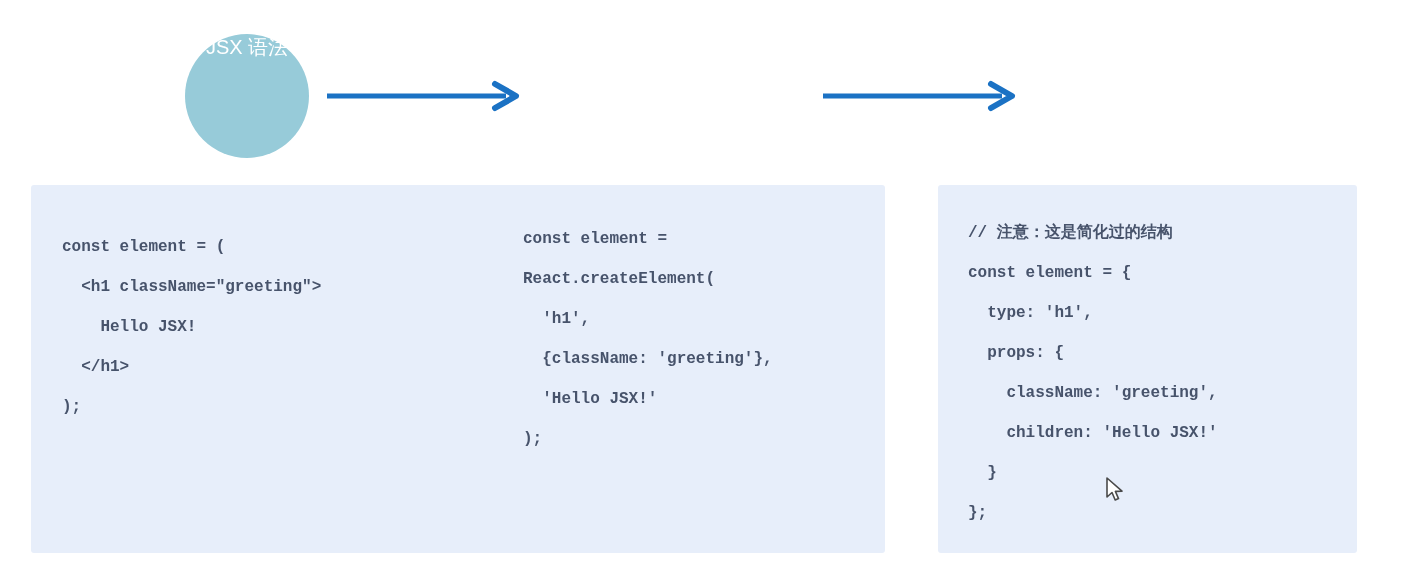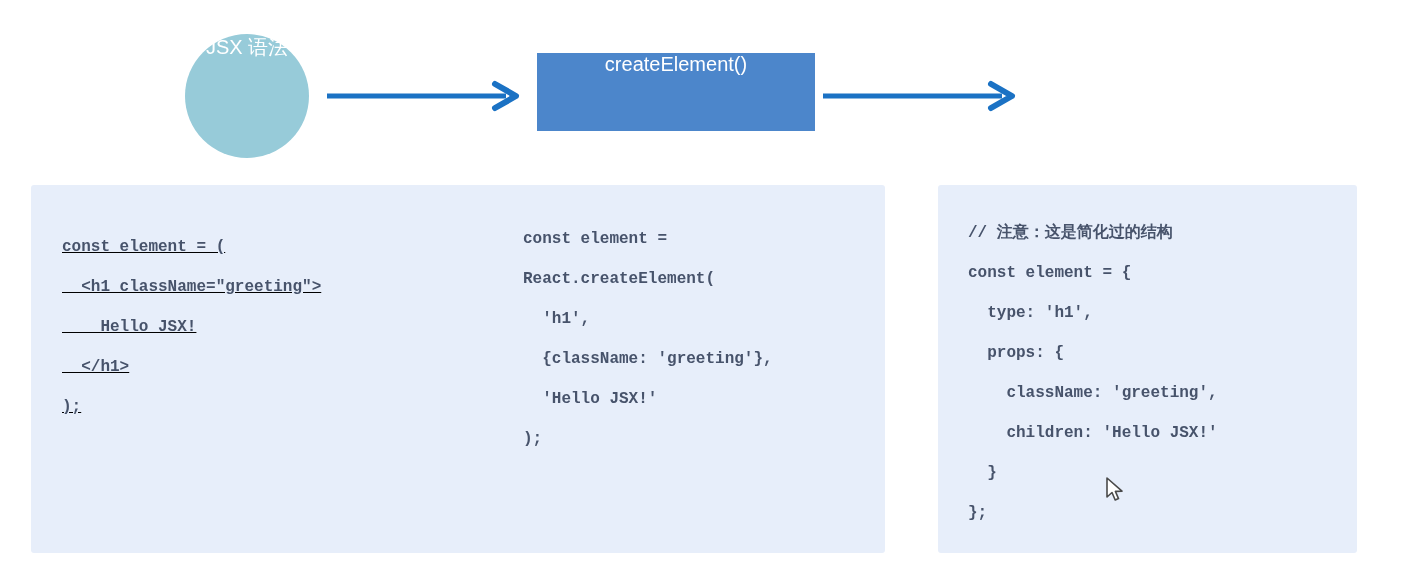--- a/index.html
+++ b/index.html
@@ -45,21 +45,21 @@
   .arrow{position:absolute;top:80px;width:205px;height:32px;}
   .arrow-1{left:323px;}
   .arrow-2{left:819px;}
   .arrow svg{display:block;width:100%;height:100%;}
   .panel{
     position:absolute;top:185px;height:368px;
     background:var(--panel-bg);
     border-radius:3px;
     box-sizing:border-box;
   }
-  .panel-1{left:31px;width:476px;padding:42px 0 0 31px;text-decoration:underline;}
+  .panel-1{left:31px;width:476px;padding:42px 0 0 31px;}
   .panel-2{left:493px;width:392px;padding:34px 0 10px 30px;}
   .panel-3{left:938px;width:419px;padding:28px 0 12px 30px;}
   .code{
     margin:0;
     font-family:"Liberation Mono","DejaVu Sans Mono",monospace;
     font-size:16px;
     font-weight:700;
     line-height:40px;
     color:var(--code-text);
     white-space:pre;
@@ -76,23 +76,20 @@
     <span>JSX 语法</span>
   </div>
 
   <div class="arrow arrow-1">
     <svg viewBox="0 0 205 32">
       <line x1="4" y1="16" x2="183" y2="16" stroke="var(--arrow)" stroke-width="5"></line>
       <polyline points="172,4 193,16 172,28" fill="none" stroke="var(--arrow)" stroke-width="6" stroke-linecap="round" stroke-linejoin="round"></polyline>
     </svg>
   </div>
 
-  <div class="node node-create">
-    <span>createElement()</span>
-  </div>
 
   <div class="arrow arrow-2">
     <svg viewBox="0 0 205 32">
       <line x1="4" y1="16" x2="183" y2="16" stroke="var(--arrow)" stroke-width="5"></line>
       <polyline points="172,4 193,16 172,28" fill="none" stroke="var(--arrow)" stroke-width="6" stroke-linecap="round" stroke-linejoin="round"></polyline>
     </svg>
   </div>
 
 
   <div class="panel panel-1">

